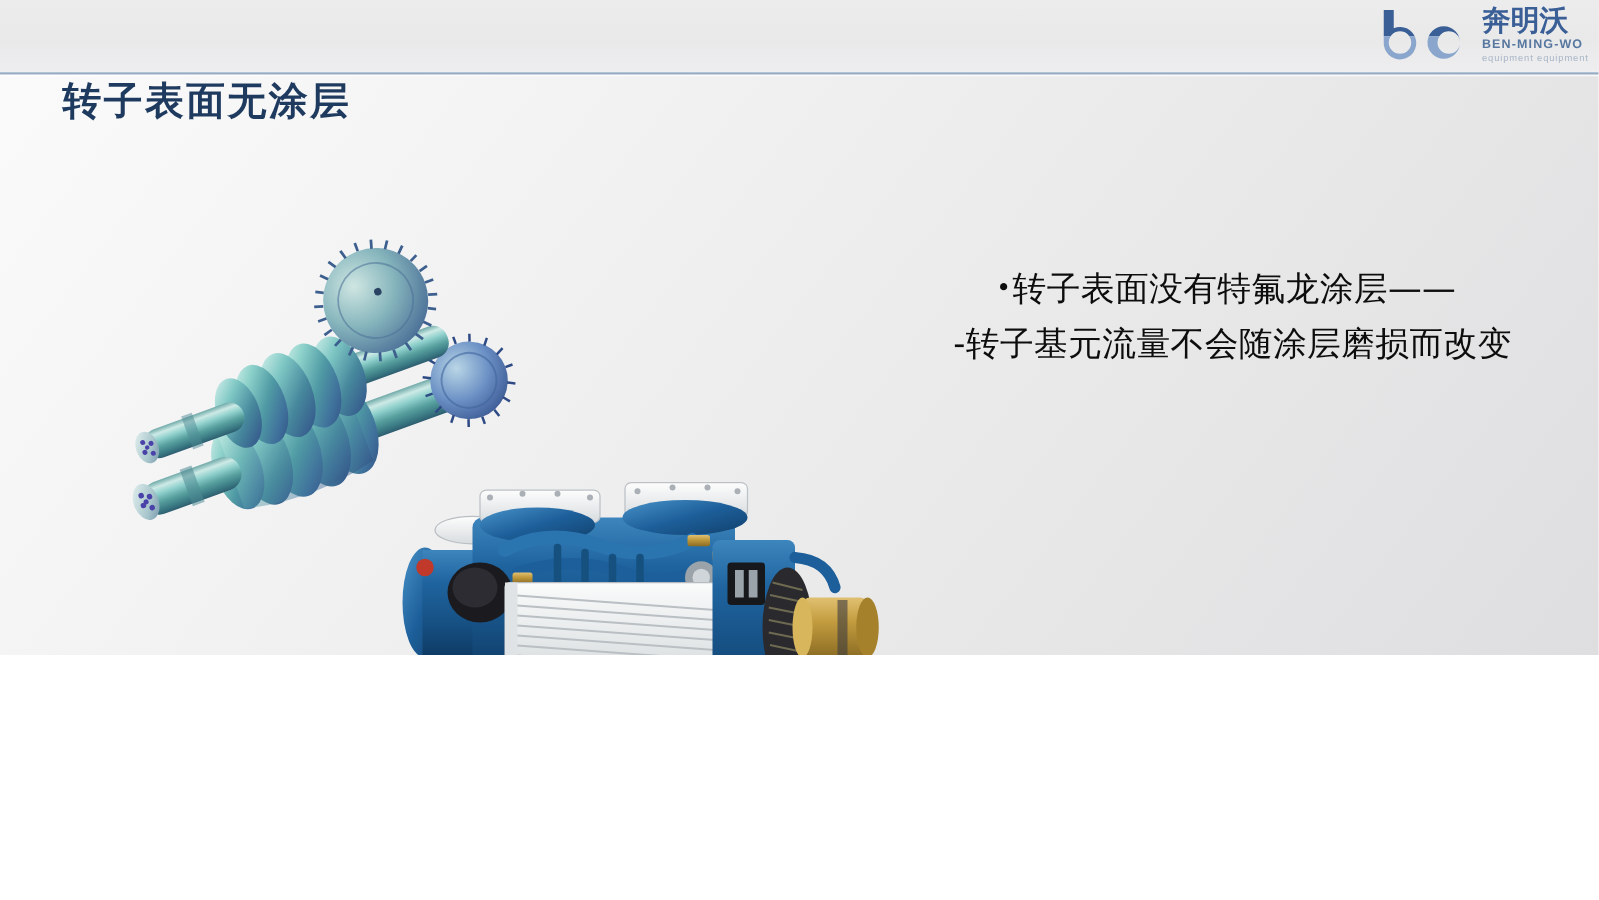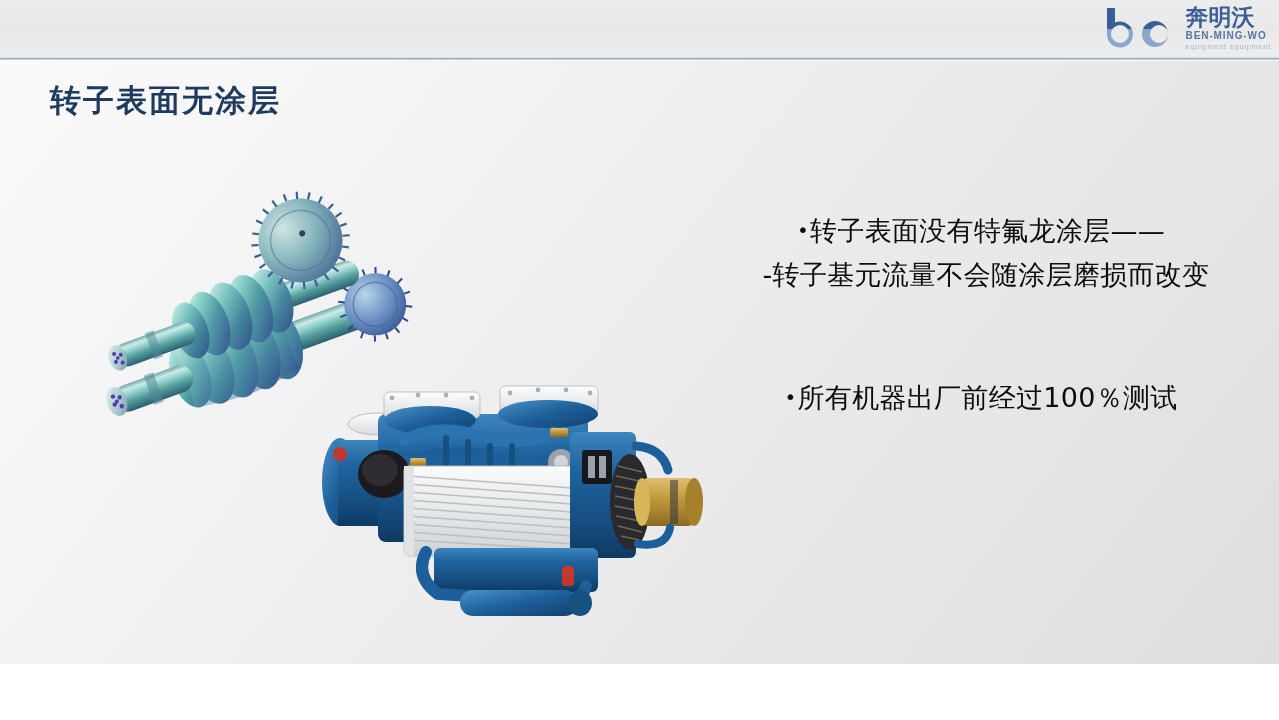--- a/index.html
+++ b/index.html
@@ -4,21 +4,21 @@
 <title>转子表面无涂层</title>
 <style>
   html, body {
     margin: 0;
     padding: 0;
     background: #ffffff;
   }
   .slide {
     position: relative;
     width: 1279px;
-    height: 664px;
+    height: 524px;
     overflow: hidden;
     font-family: "Liberation Sans", "DejaVu Sans", sans-serif;
     background: linear-gradient(128deg,
         #fbfbfc 0%,
         #f4f4f5 26%,
         #ededee 50%,
         #e6e6e7 74%,
         #dedee0 100%);
   }
 
@@ -95,21 +95,21 @@
     font-size: 7.5px;
     line-height: 10px;
     letter-spacing: 0.7px;
     color: #a9b6c8;
   }
 
   
   .slide-title {
     position: absolute;
     left: 50px;
-    top: 80px;
+    top: 60px;
     font-family: "DejaVu Sans", sans-serif;
     font-size: 31px;
     font-weight: bold;
     letter-spacing: 2px;
     color: #1f3a5f;
     white-space: nowrap;
   }
 
   
   .body-copy {
@@ -519,23 +519,20 @@
   <div class="body-copy">
 
     <div class="bullet-block">
       <div class="bullet-line">
         <span class="dot">•</span><span>转子表面没有特氟龙涂层——</span>
       </div>
       <div class="bullet-sub">-转子基元流量不会随涂层磨损而改变</div>
     </div>
 
     <div class="bullet-block">
-      <div class="bullet-line">
-        <span class="dot">•</span><span>所有机器出厂前经过100％测试</span>
-      </div>
     </div>
 
   </div>
 
   <div class="footer-rule"></div>
   <div class="footer-band"></div>
   <div class="page-number">53</div>
 
 </div>
 

